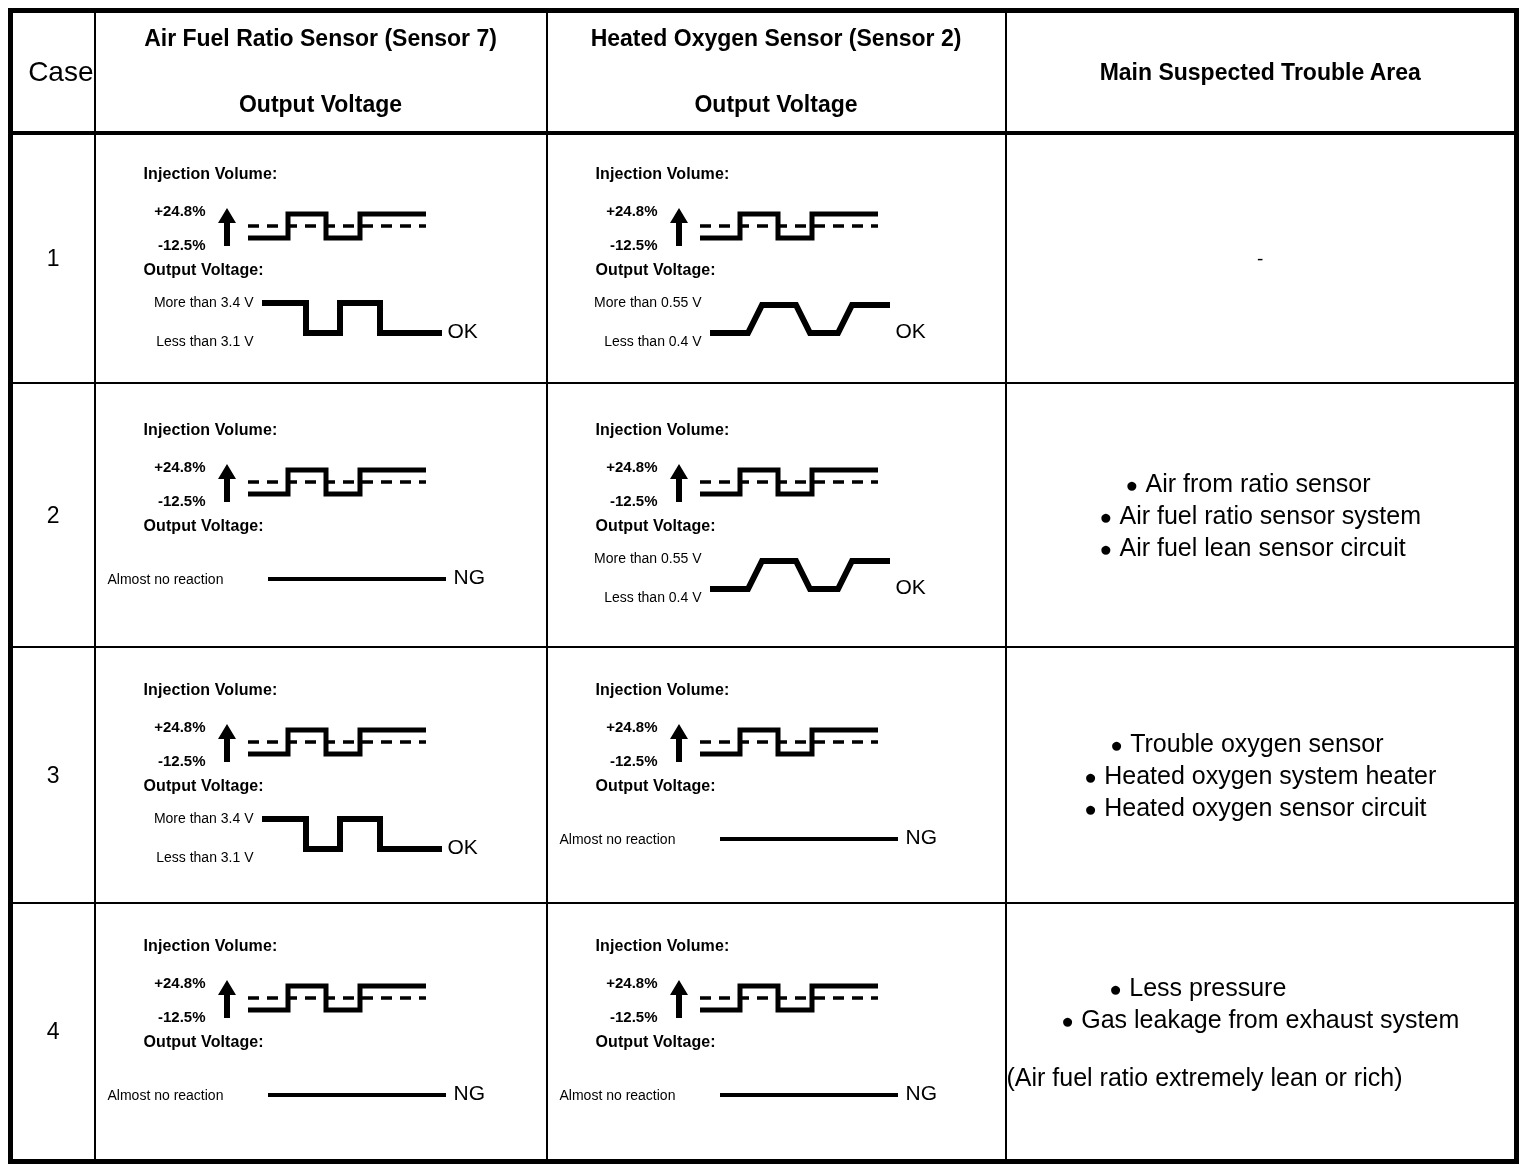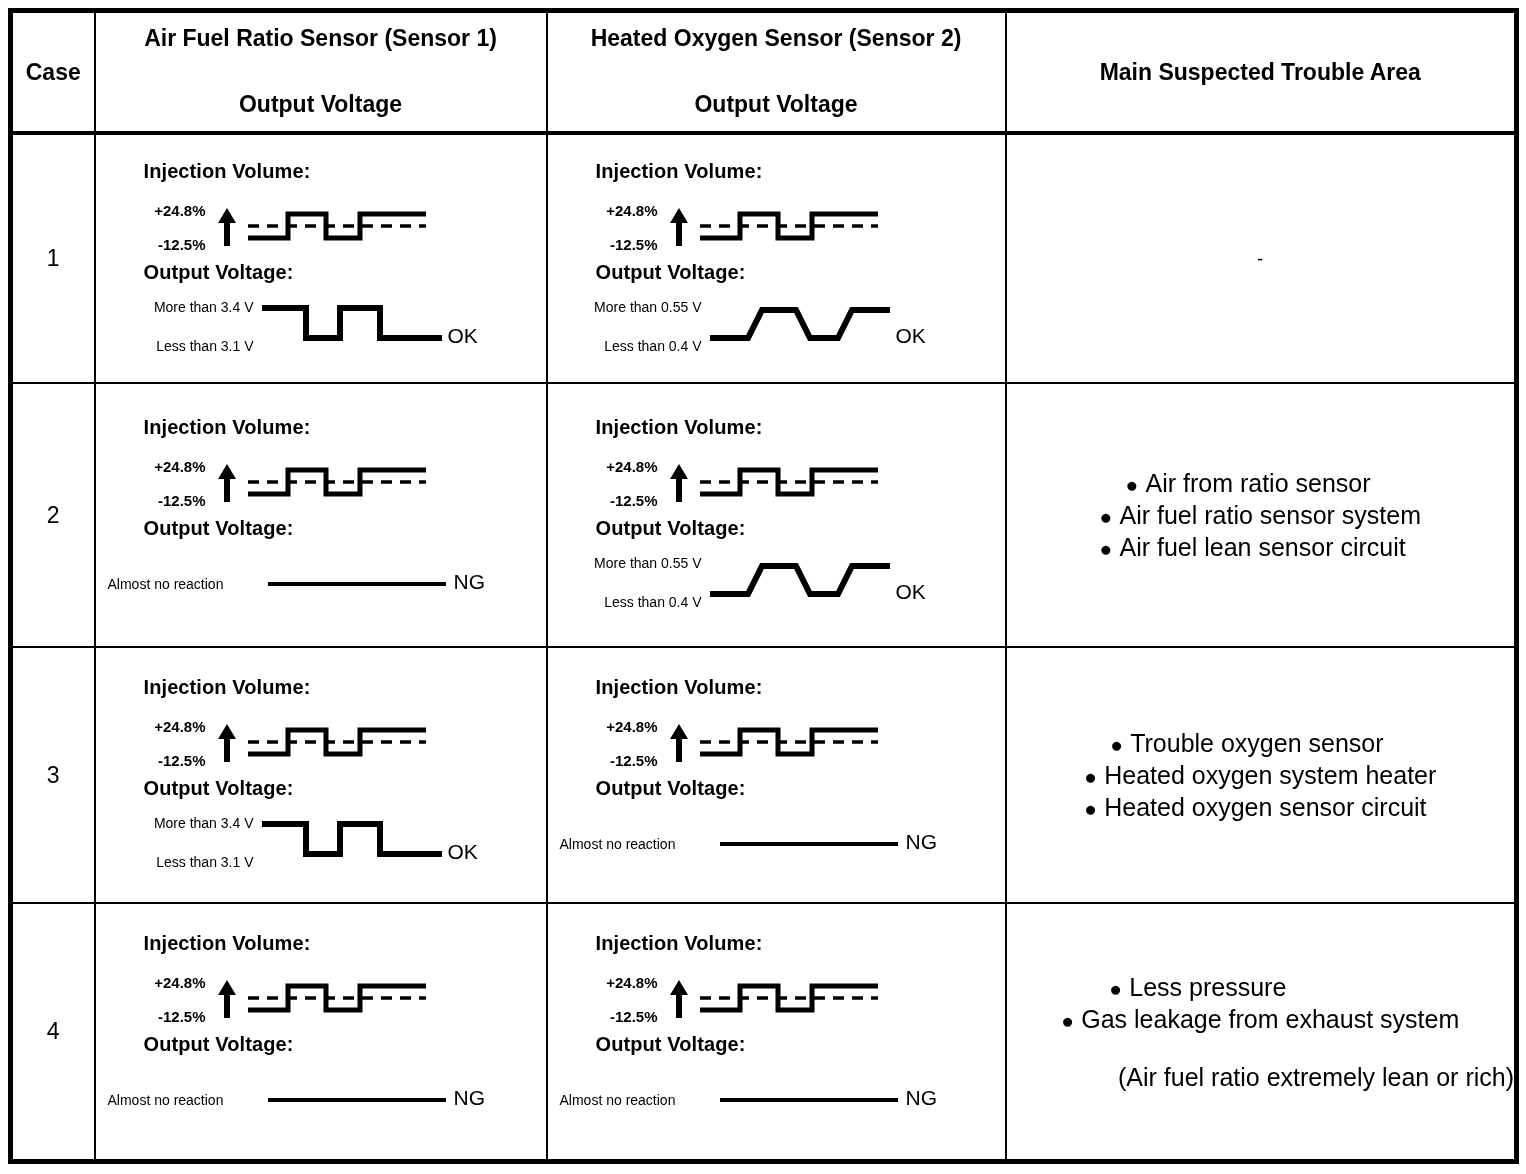--- a/index.html
+++ b/index.html
@@ -44,23 +44,23 @@
   col.c-s1     { width: 452px; }
   col.c-s2     { width: 459px; }
   col.c-area   { width: 511px; }
 
   
   thead th {
     border-bottom: 4px solid #000000 !important;
     height: 104px;
   }
   .hd-case {
-    font-size: 23px;
-    font-weight: bold;
-    text-align: center;
+    font-size: 28px;
+    font-weight: normal;
+    text-align: right;
   }
   .hd-two {
     text-align: center;
     font-size: 23px;
     font-weight: bold;
     line-height: 1.05;
     padding: 6px 4px 8px 4px !important;
   }
   .hd-two .l1 { display:block; }
   .hd-two .l2 { display:block; margin-top: 42px; }
@@ -78,21 +78,21 @@
   }
 
   
   .sensor-cell { position: relative; }
   .sensor-inner {
     position: relative;
     padding: 22px 0 22px 0;
   }
 
   .sect-title {
-    font-size: 20px;
+    font-size: 16px;
     font-weight: bold;
     letter-spacing: .1px;
   }
 
   
   .inj-block {
     position: relative;
     height: 62px;
     margin-top: 16px;
   }
@@ -177,41 +177,41 @@
     text-align: left;
   }
   .area-row .bullet {
     display: inline-block;
     width: 20px;
     font-size: 21px;
   }
   .area-note {
     font-size: 25px;
     margin-top: 28px;
-    text-align: right;
+    text-align: left;
     white-space: nowrap;
   }
 </style>
 </head>
 <body>
 
 <div id="sheet">
 
   <table class="diag">
     <colgroup>
       <col class="c-case">
         <col class="c-s1">
         <col class="c-s2">
         <col class="c-area">
     </colgroup>
     <thead>
       <tr>
         <th class="hd-case">Case</th>
         <th class="hd-two">
-          <span class="l1">Air Fuel Ratio Sensor (Sensor 1)</span>
+          <span class="l1">Air Fuel Ratio Sensor (Sensor 7)</span>
           <span class="l2">Output Voltage</span>
         </th>
         <th class="hd-two">
           <span class="l1">Heated Oxygen Sensor (Sensor 2)</span>
           <span class="l2">Output Voltage</span>
         </th>
         <th class="hd-area">Main Suspected Trouble Area</th>
       </tr>
     </thead>
     <tbody id="tbody">

